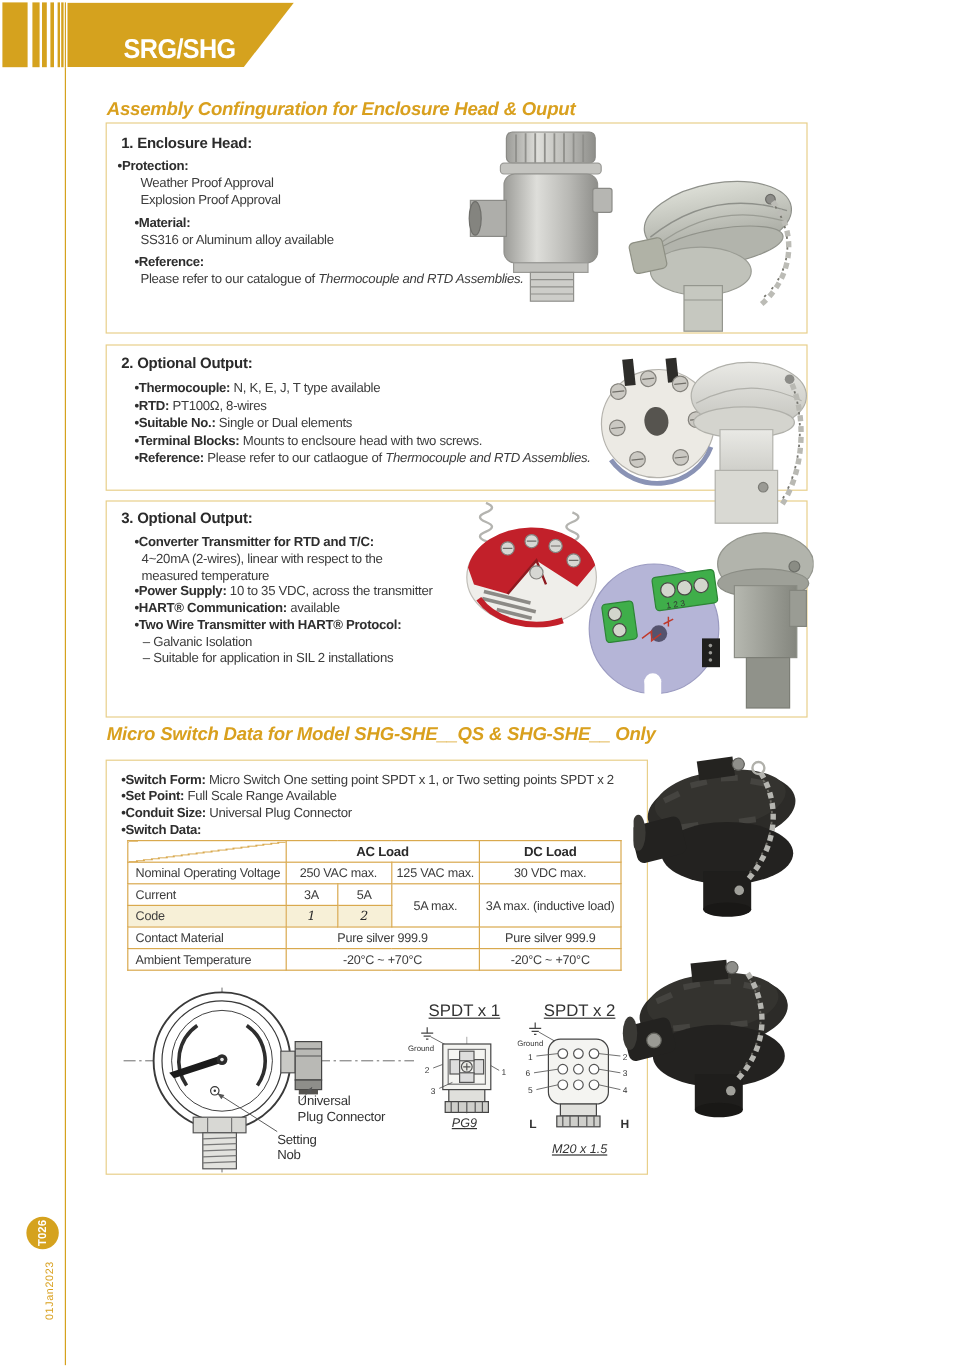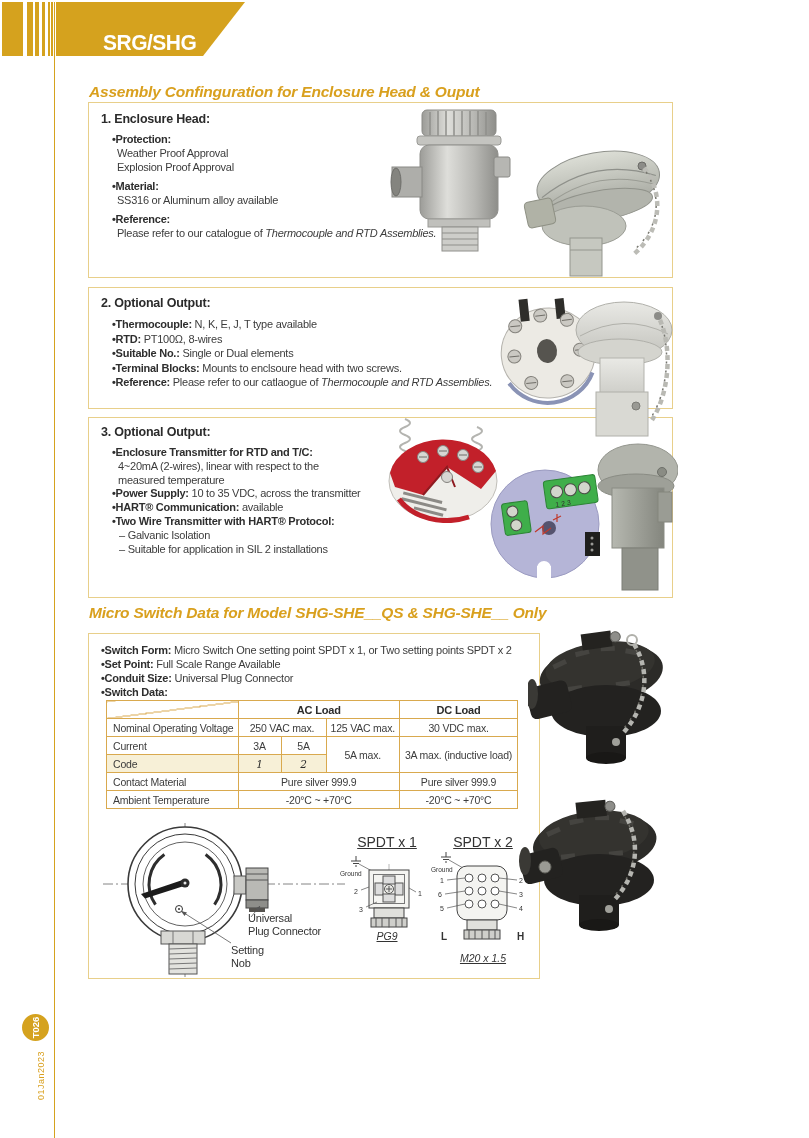--- a/index.html
+++ b/index.html
@@ -59,21 +59,21 @@
   <div class="vline"></div>
   <div class="pagedot">
     <span>T026</span>
   </div>
   <div class="sidedate">01Jan2023</div>
 
   <div class="sec-title" style="left:89px;top:83px;text-align:center;">Assembly Confinguration for Enclosure Head &amp; Ouput</div>
 
   <div class="box" style="left:88px;top:102px;width:585px;height:176px;text-align:center;">
     <div class="heading" style="left:12px;top:9px;">1. Enclosure Head:</div>
-    <div class="txt" style="left:23px;top:30px;"><span class="b">•Protection:</span></div>
+    <div class="txt" style="left:9px;top:30px;"><span class="b">•Protection:</span></div>
     <div class="txt" style="left:28px;top:44px;">Weather Proof Approval</div>
     <div class="txt" style="left:28px;top:57.5px;">Explosion Proof Approval</div>
     <div class="txt" style="left:23px;top:77px;"><span class="b">•Material:</span></div>
     <div class="txt" style="left:28px;top:91px;">SS316 or Aluminum alloy available</div>
     <div class="txt" style="left:23px;top:110px;"><span class="b">•Reference:</span></div>
     <div class="txt" style="left:28px;top:124px;"><span>Please refer to our catalogue of </span><span class="i">Thermocouple and RTD Assemblies.</span></div>
   </div>
 
   <div class="abs" style="left:390px;top:107px;z-index:3;">
     <svg width="135" height="160" viewBox="0 0 135 160">
@@ -185,21 +185,21 @@
       <rect x="30" y="96" width="52" height="44" fill="#d9d9d3" stroke="#b0b0aa"></rect>
       <circle cx="70" cy="110" r="4" fill="#9a9a94" stroke="#7c7c76"></circle>
       <circle cx="92" cy="20" r="4" fill="#8c8c88"></circle>
       <path d="M94 24 C 106 52, 104 96, 86 124" fill="none" stroke="#b9b9b3" stroke-width="4.5" stroke-dasharray="5 4"></path>
       <path d="M96 30 C 104 54, 102 94, 86 120" fill="none" stroke="#74746e" stroke-width="1.5" stroke-dasharray="2 7"></path>
     </svg>
   </div>
 
   <div class="box" style="left:88px;top:417px;width:585px;height:181px;">
     <div class="heading" style="left:12px;top:7px;">3. Optional Output:</div>
-    <div class="txt" style="left:23px;top:28px;"><span class="b">•Enclosure Transmitter for RTD and T/C:</span></div>
+    <div class="txt" style="left:23px;top:28px;"><span class="b">•Converter Transmitter for RTD and T/C:</span></div>
     <div class="txt" style="left:29px;top:42px;">4~20mA (2-wires), linear with respect to the</div>
     <div class="txt" style="left:29px;top:55.5px;">measured temperature</div>
     <div class="txt" style="left:23px;top:69px;"><span class="b">•Power Supply:</span><span> 10 to 35 VDC, across the transmitter</span></div>
     <div class="txt" style="left:23px;top:83px;"><span class="b">•HART® Communication:</span><span> available</span></div>
     <div class="txt" style="left:23px;top:97px;"><span class="b">•Two Wire Transmitter with HART® Protocol:</span></div>
     <div class="txt" style="left:30px;top:111px;">– Galvanic Isolation</div>
     <div class="txt" style="left:30px;top:125px;">– Suitable for application in SIL 2 installations</div>
   </div>
 
   <div class="abs" style="left:385px;top:415px;z-index:3;">

